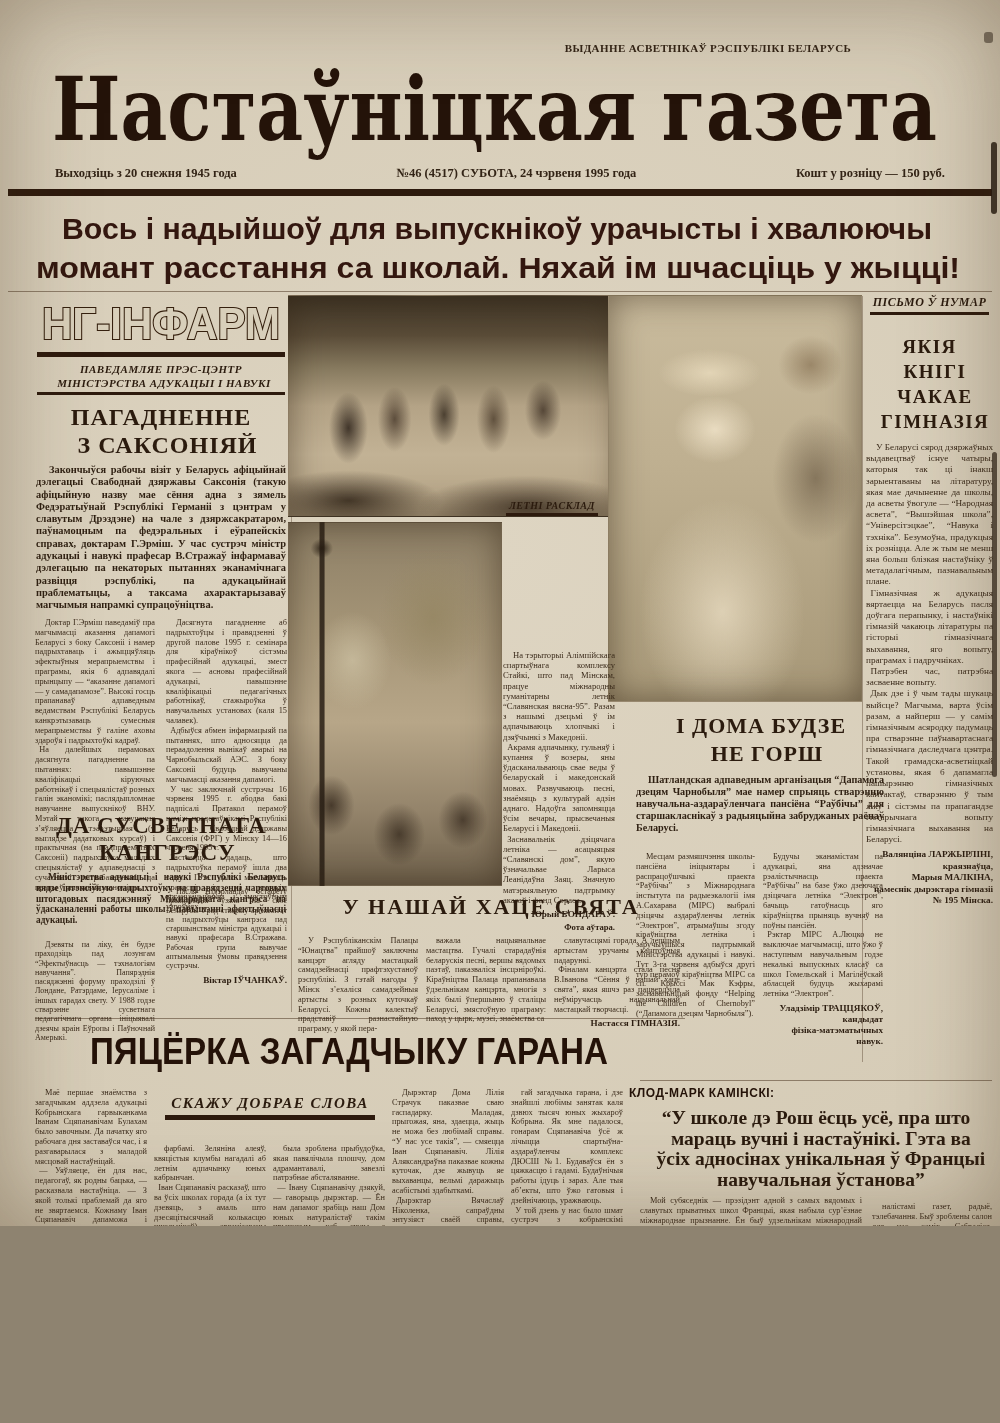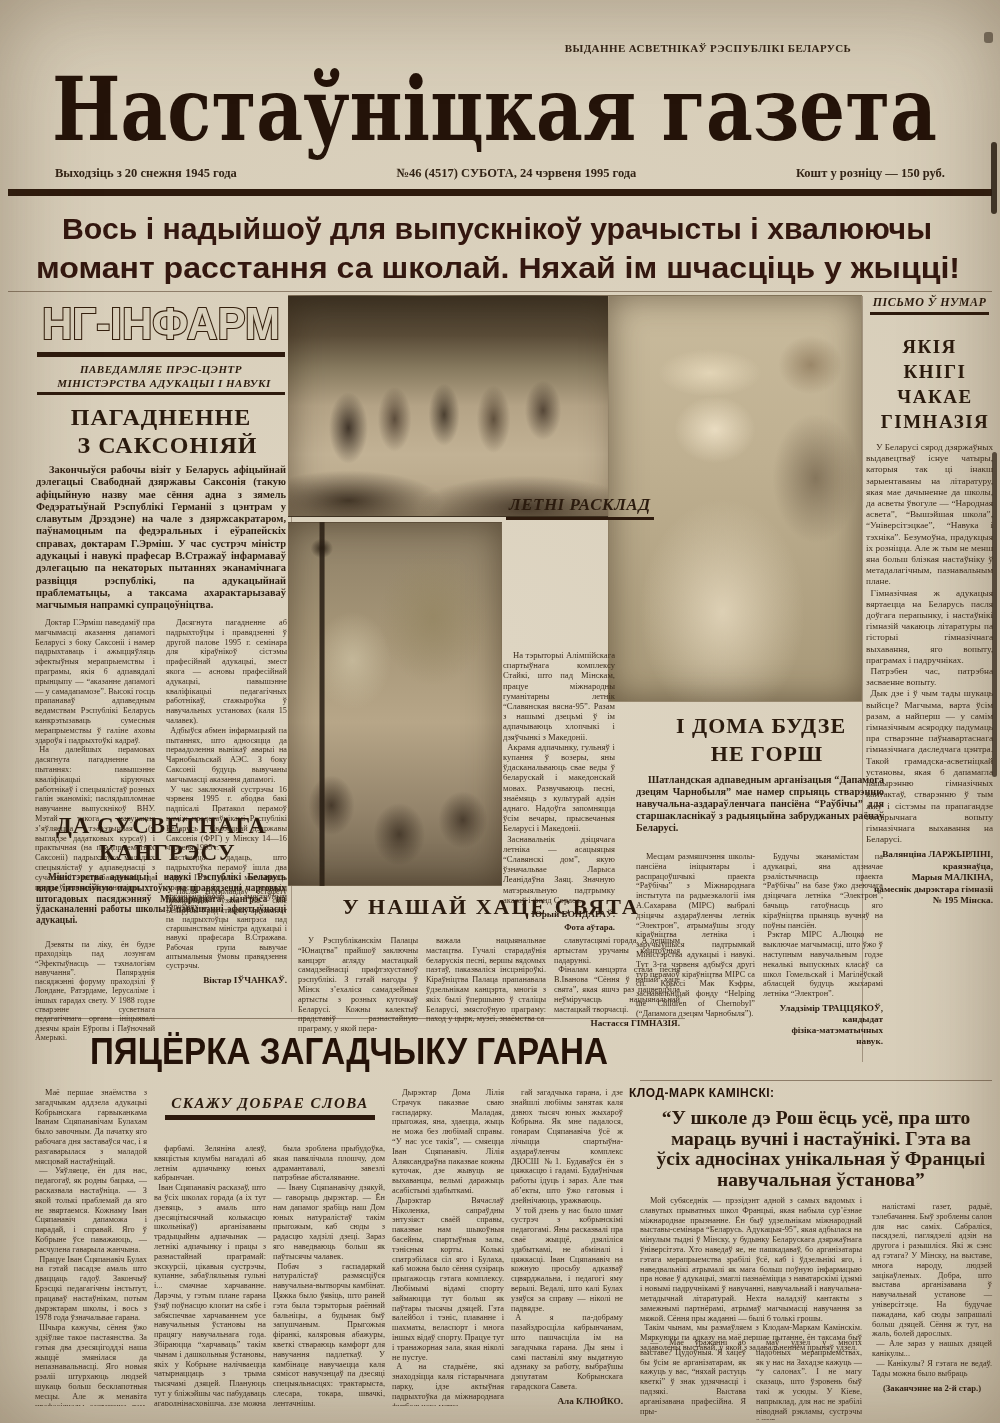--- a/index.html
+++ b/index.html
@@ -1,16 +1,16 @@
 <!DOCTYPE html>
 <html><head>
 <meta charset="utf-8">
 <style>
   html,body{margin:0;padding:0;background:#8e8370;}
-  #page{position:relative;width:1000px;height:1423px;margin:0 auto;overflow:hidden;
+  #page{position:relative;width:1000px;height:1226px;margin:0 auto;overflow:hidden;
     background:radial-gradient(ellipse 130% 100% at 50% 45%, #ded5c2 0%, #d6ccb7 55%, #c6ba a1 85%, #ac9e83 100%);
     background:radial-gradient(ellipse 130% 100% at 50% 45%, #ded5c2 0%, #d6ccb7 55%, #c6baa1 85%, #ac9e83 100%);
     font-family:"Liberation Serif","DejaVu Serif",serif;color:#332416;}
   #page::after{content:"";position:absolute;inset:0;box-shadow:inset 0 0 95px rgba(70,50,25,.38);pointer-events:none;}
   .abs{position:absolute;}
   .ctr{text-align:center;}
   .bt{font-size:8.3px;line-height:9.8px;text-align:justify;white-space:pre-line;text-indent:10px;color:#3a2a1a;}
   .lead{font-weight:700;text-align:justify;white-space:pre-line;color:#2e1f11;}
   .by{font-weight:700;text-align:right;font-size:9.2px;line-height:11px;margin-top:4px;color:#2c1d10;white-space:pre-line;}
   .hl{font-weight:700;color:#2b1b0e;white-space:pre-line;text-align:center;}
@@ -108,21 +108,21 @@
 
   <div class="photo" style="left:608px;top:295px;width:252px;height:405px;background:
       radial-gradient(ellipse 78px 36px at 40% 19%, rgba(228,214,184,.95), transparent 66%),
       radial-gradient(ellipse 58px 48px at 42% 33%, rgba(235,222,195,.95), transparent 70%),
       radial-gradient(ellipse 46px 42px at 80% 17%, rgba(150,130,100,.9), transparent 70%),
       radial-gradient(ellipse 60px 90px at 82% 45%, rgba(120,104,80,.8), transparent 72%),
       radial-gradient(ellipse 110px 150px at 45% 78%, rgba(226,213,186,.9), transparent 75%),
       linear-gradient(180deg,#c9bb9d 0%,#bfb091 40%,#a79878 100%)"></div>
 
   <div class="abs" style="top:495px;left:506px">
-    <span class="kick kickline" style="font-size:17px">ЛЕТНІ РАСКЛАД</span>
+    <span class="kick kickline" style="font-size:10px">ЛЕТНІ РАСКЛАД</span>
   </div>
   <div class="abs" style="top:650px;left:503px;width:112px">
     <div class="bt" style="font-size:8.6px;line-height:10.2px">На тэрыторыі Алімпійскага спартыўнага комплексу Стайкі, што пад Мінскам, працуе міжнародны гуманітарны летнік “Славянская вясна-95”. Разам з нашымі дзецьмі ў ім адпачываюць хлопчыкі і дзяўчынкі з Македоніі.
  Акрамя адпачынку, гульняў і купання ў возеры, яны ўдасканальваюць свае веды ў беларускай і македонскай мовах. Развучваюць песні, знаёмяць з культурай адзін аднаго. Надоўга запомняцца ўсім вечары, прысвечаныя Беларусі і Македоніі.
  Заснавальнік дзіцячага летніка — асацыяцыя “Славянскі дом”, якую ўзначальвае Ларыса Леанідаўна Заяц. Значную матэрыяльную падтрымку аказаў і фонд Сораса.</div>
     <div class="by">Юрый БОНДАРАЎ.</div>
     <div class="by" style="font-size:8.6px;margin-top:2px">Фота аўтара.</div>
   </div>
 
   <div class="abs ctr hl" style="top:894px;left:298px;width:386px;font-size:22px;letter-spacing:2px">У НАШАЙ ХАЦЕ СВЯТА</div>

